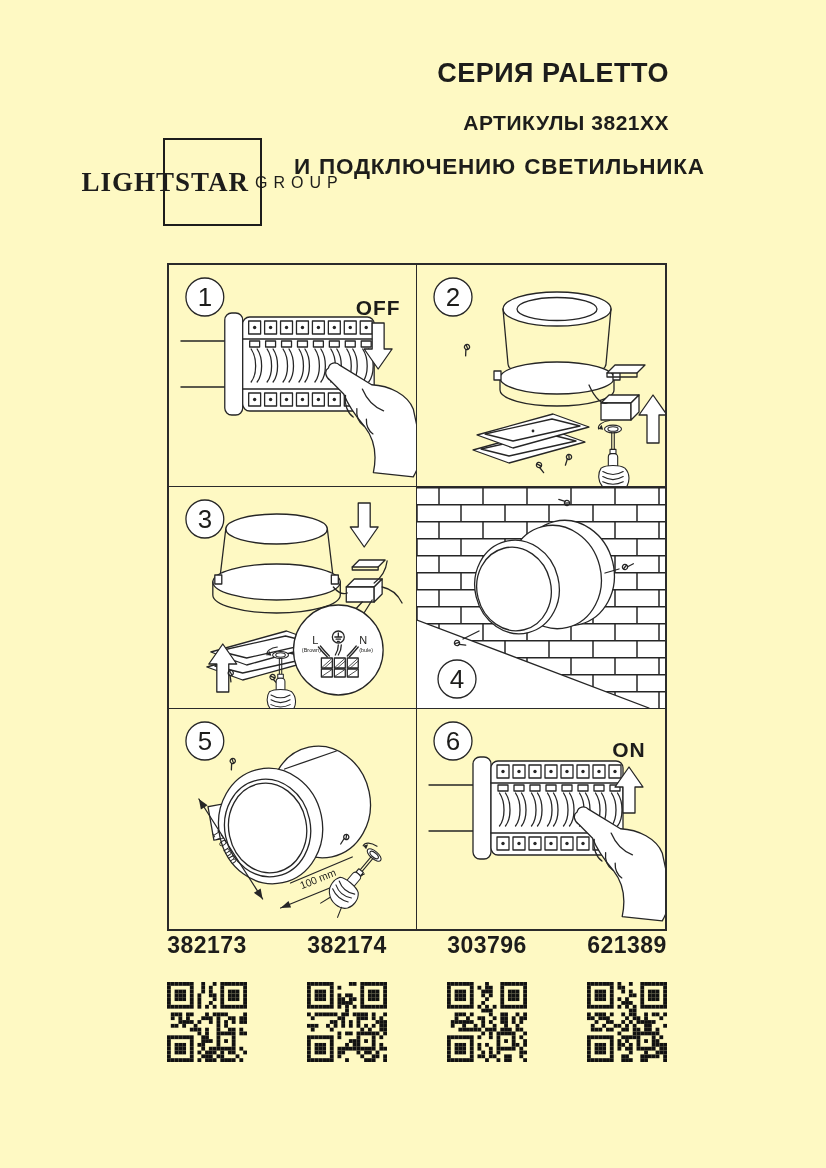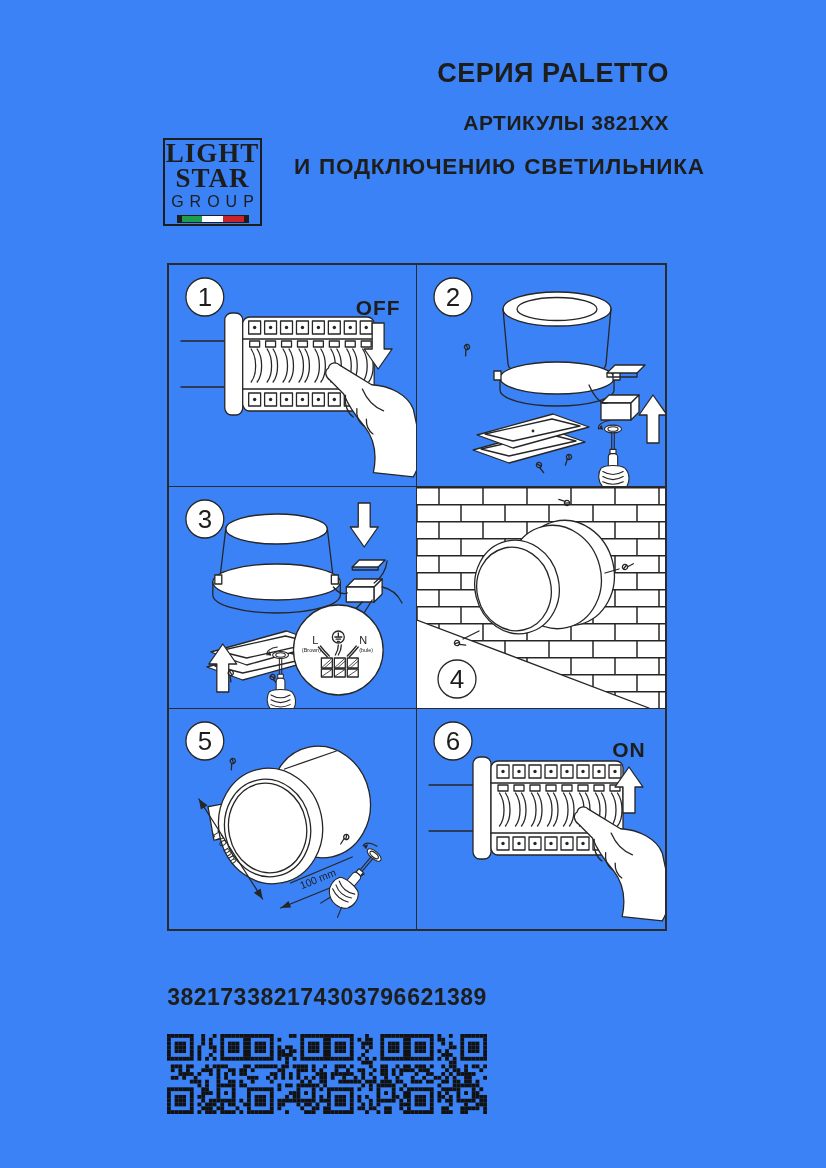--- a/index.html
+++ b/index.html
@@ -1,27 +1,27 @@
 <!DOCTYPE html>
 <html><head>
 <meta charset="utf-8">
 <style>
   html,body { margin:0; padding:0; background:#ffffff; }
-  .page { position:relative; width:826px; height:1168px; background:#3b82f6;
+  .page { position:relative; width:826px; height:1168px; background:#fef9c3;
           font-family:"Liberation Sans", sans-serif; color:#1d1d1b; overflow:hidden; }
 
   
   .hdr { position:absolute; top:58px; right:157px; text-align:right; }
   .hdr-series   { font-size:27px; font-weight:bold; letter-spacing:.5px; }
   .hdr-articles { font-size:21px; font-weight:bold; margin-top:22px; letter-spacing:.5px; }
 
   
   .logo-box { position:absolute; left:163px; top:138px; width:99px; height:88px;
               border:2px solid #1d1d1b; box-sizing:border-box;
-              display:flex; flex-direction:column; align-items:center; justify-content:center; }
+              display:flex; flex-direction:row; align-items:center; justify-content:center; }
   .logo-l1,.logo-l2 { font-family:"Liberation Serif", serif; font-weight:bold;
                       font-size:27px; line-height:25px; letter-spacing:1px; }
   .logo-l3 { font-size:16px; letter-spacing:6px; text-indent:6px; margin-top:2px; }
   .logo-flag { width:72px; height:8px; margin-top:4px; display:block; }
 
   
   .title { position:absolute; left:294px; top:151px; font-weight:bold;
            font-size:22.5px; line-height:32px; white-space:nowrap; }
   .title .l1 { word-spacing:11px; letter-spacing:1px; }
   .title .l2 { word-spacing:1px;  letter-spacing:.8px; }
@@ -36,22 +36,22 @@
   svg.ill { width:100%; height:100%; display:block; }
 
   svg text { font-family:"Liberation Sans", sans-serif; fill:#1d1d1b; }
   .ln { fill:none; stroke:#262626; stroke-width:1.3; stroke-linecap:round; stroke-linejoin:round; }
   .wf { fill:#ffffff; stroke:#262626; stroke-width:1.3; stroke-linecap:round; stroke-linejoin:round; }
   .dk { fill:#262626; stroke:none; }
   .numtxt { font-size:26px; }
   .lbl { font-size:21px; font-weight:bold; letter-spacing:1px; }
 
   
-  .articles-row { position:absolute; left:167px; top:984px; width:500px;
-                  display:flex; justify-content:flex-start; }
+  .articles-row { position:absolute; left:167px; top:932px; width:500px;
+                  display:flex; justify-content:space-between; }
   .article-col  { width:80px; text-align:center; }
   .article-code { font-size:23px; font-weight:bold; letter-spacing:.5px; }
   .qr { width:80px; height:80px; margin-top:23px; display:block; }
 </style>
 </head>
 <body>
 
 <div class="page">
 
   <div class="hdr">

